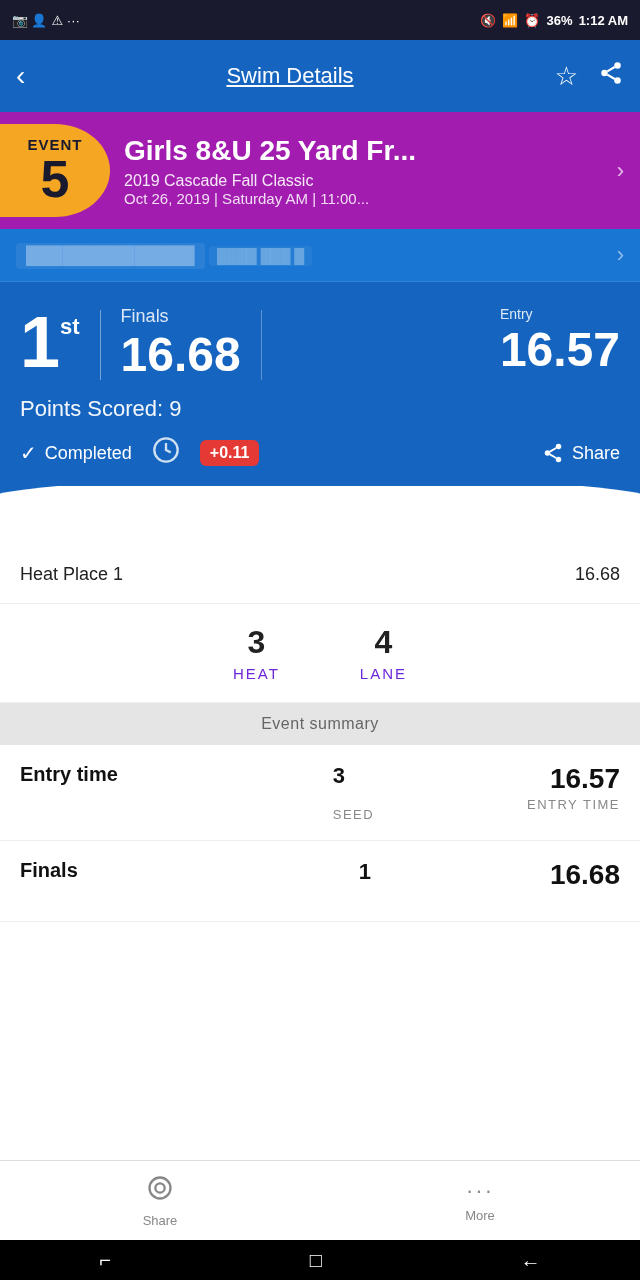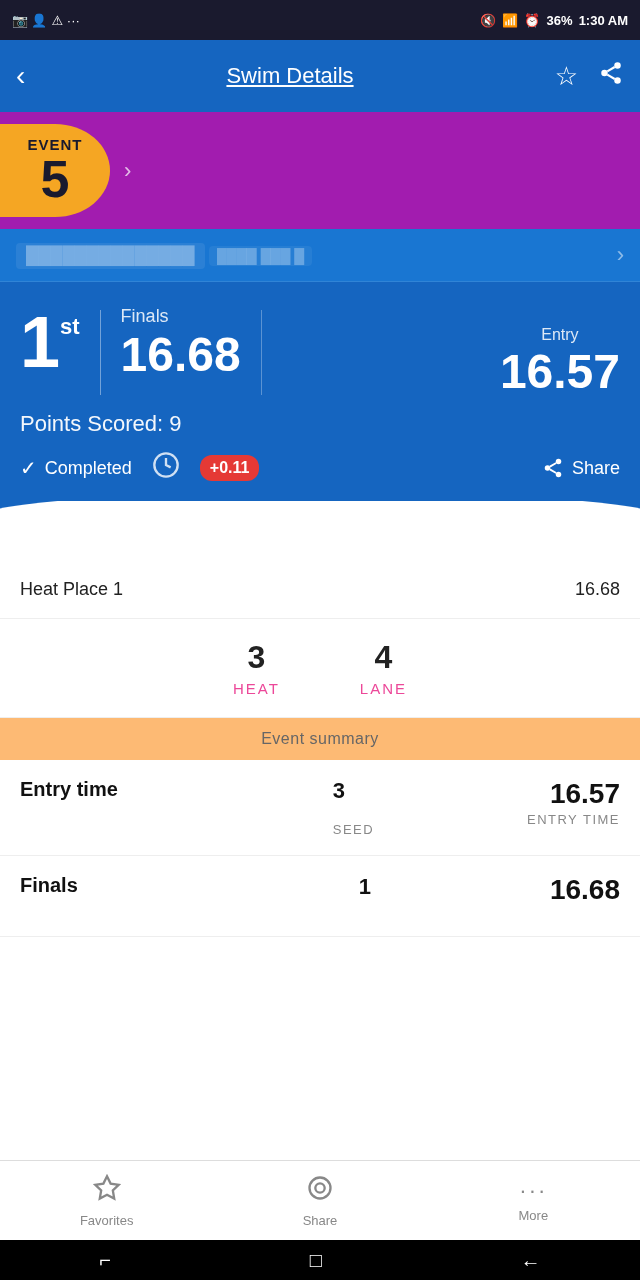--- a/index.html
+++ b/index.html
@@ -80,38 +80,38 @@
     }
     .results-top { display: flex; align-items: flex-start; gap: 0; }
     .place-block { display: flex; align-items: flex-start; }
     .place-num { font-size: 72px; font-weight: bold; line-height: 1; }
     .place-suffix { font-size: 22px; font-weight: bold; margin-top: 8px; }
     .divider-v { width: 1px; background: rgba(255,255,255,0.4); margin: 4px 20px; align-self: stretch; min-height: 70px; }
     .finals-col { display: flex; flex-direction: column; }
     .finals-col .label { font-size: 18px; color: rgba(255,255,255,0.85); }
     .finals-col .time { font-size: 48px; font-weight: bold; }
     .entry-col { display: flex; flex-direction: column; margin-left: auto; }
-    .entry-col .label { font-size: 16px; color: rgba(255,255,255,0.85); text-align: center; margin-top: 20px; }
+    .entry-col .label { font-size: 14px; color: rgba(255,255,255,0.85); text-align: left; }
     .entry-col .time { font-size: 48px; font-weight: bold; text-align: right; }
 
     .points-scored { font-size: 22px; margin-top: 12px; color: rgba(255,255,255,0.95); }
 
     .status-row {
       display: flex;
       align-items: center;
       gap: 20px;
       margin-top: 14px;
     }
     .completed-badge { display: flex; align-items: center; gap: 8px; font-size: 18px; }
     .check-icon { font-size: 20px; }
     .clock-icon { font-size: 24px; color: rgba(255,255,255,0.85); }
     .diff-badge {
       background: #e53935;
       color: #fff;
-      border-radius: 12px;
+      border-radius: 6px;
       padding: 4px 10px;
       font-size: 16px;
       font-weight: bold;
     }
     .share-inline { display: flex; align-items: center; gap: 8px; font-size: 18px; margin-left: auto; }
 
     
     .wave-divider {
       background: #1565c0;
       height: 60px;
@@ -146,24 +146,24 @@
 
     .heat-lane-row {
       display: flex;
       justify-content: center;
       gap: 80px;
       padding: 20px;
       border-bottom: 1px solid #eee;
     }
     .heat-lane-col { display: flex; flex-direction: column; align-items: center; }
     .heat-lane-num { font-size: 32px; font-weight: bold; color: #222; }
-    .heat-lane-lbl { font-size: 15px; color: #ec4899; letter-spacing: 2px; margin-top: 4px; }
+    .heat-lane-lbl { font-size: 15px; color: #6d28d9; letter-spacing: 2px; margin-top: 4px; }
 
     .event-summary-header {
-      background: #fdba74;
+      background: #e5e5e5;
       padding: 12px 20px;
       font-size: 16px;
       color: #666;
       text-align: center;
       letter-spacing: 0.5px;
     }
 
     .summary-row {
       display: flex;
       justify-content: space-between;
@@ -226,21 +226,21 @@
 
   <div class="status-bar">
     <div class="status-left">
       <span>📷 👤 ⚠ ···</span>
     </div>
     <div class="status-right">
       <span>🔇</span>
       <span>📶</span>
       <span>⏰</span>
       <span>36%</span>
-      <span>1:30 AM</span>
+      <span>1:12 AM</span>
     </div>
   </div>
 
   <div class="header">
     <button class="header-back" style="background:none;border:none;color:#fff;font-size:28px;cursor:pointer;">‹</button>
     <span class="header-title">Swim Details</span>
     <div class="header-icons">
       <button style="background:none;border:none;color:#fff;font-size:26px;cursor:pointer;">☆</button>
       <button style="background:none;border:none;color:#fff;font-size:22px;cursor:pointer;">
         <svg width="26" height="26" viewBox="0 0 24 24" fill="white">
@@ -251,20 +251,25 @@
             <line x1="15.41" y1="6.51" x2="8.59" y2="10.49" stroke="white" stroke-width="2"></line>
           </svg>
       </button>
     </div>
   </div>
 
   <div class="event-card">
     <div class="event-number-block">
       <span class="event-label">EVENT</span>
       <span class="event-num">5</span>
+    </div>
+    <div class="event-info">
+      <div class="event-name">Girls 8&amp;U 25 Yard Fr...</div>
+      <div class="event-meet">2019 Cascade Fall Classic</div>
+      <div class="event-date">Oct 26, 2019 | Saturday AM | 11:00...</div>
     </div>
     <div class="event-arrow">›</div>
   </div>
 
   <div class="swimmer-row">
     <div class="swimmer-info">
       <div class="swimmer-name" style="color:rgba(255,255,255,0.35);font-size:17px;background:rgba(255,255,255,0.08);border-radius:4px;padding:3px 10px;display:inline-block;">██████████████</div>
       <div style="margin-top:5px;color:rgba(255,255,255,0.3);font-size:14px;background:rgba(255,255,255,0.06);border-radius:4px;padding:2px 8px;display:inline-block;">████ ███ █</div>
     </div>
     <div class="event-arrow" style="color:#fff;font-size:22px;opacity:0.5;">›</div>
@@ -364,28 +369,20 @@
     </div>
 
   </div>
 
 </div>
 
 <div class="bottom-nav">
   <div class="nav-item">
     <span class="nav-icon">
       <svg width="28" height="28" viewBox="0 0 24 24" fill="none" stroke="#888" stroke-width="2">
-          <polygon points="12 2 15.09 8.26 22 9.27 17 14.14 18.18 21.02 12 17.77 5.82 21.02 7 14.14 2 9.27 8.91 8.26 12 2"></polygon>
-        </svg>
-    </span>
-    <span>Favorites</span>
-  </div>
-  <div class="nav-item">
-    <span class="nav-icon">
-      <svg width="28" height="28" viewBox="0 0 24 24" fill="none" stroke="#888" stroke-width="2">
           <circle cx="12" cy="12" r="9"></circle>
           <circle cx="12" cy="12" r="4"></circle>
         </svg>
     </span>
     <span>Share</span>
   </div>
   <div class="nav-item">
     <span class="nav-icon" style="font-size:22px;color:#888;letter-spacing:2px;">···</span>
     <span>More</span>
   </div>

